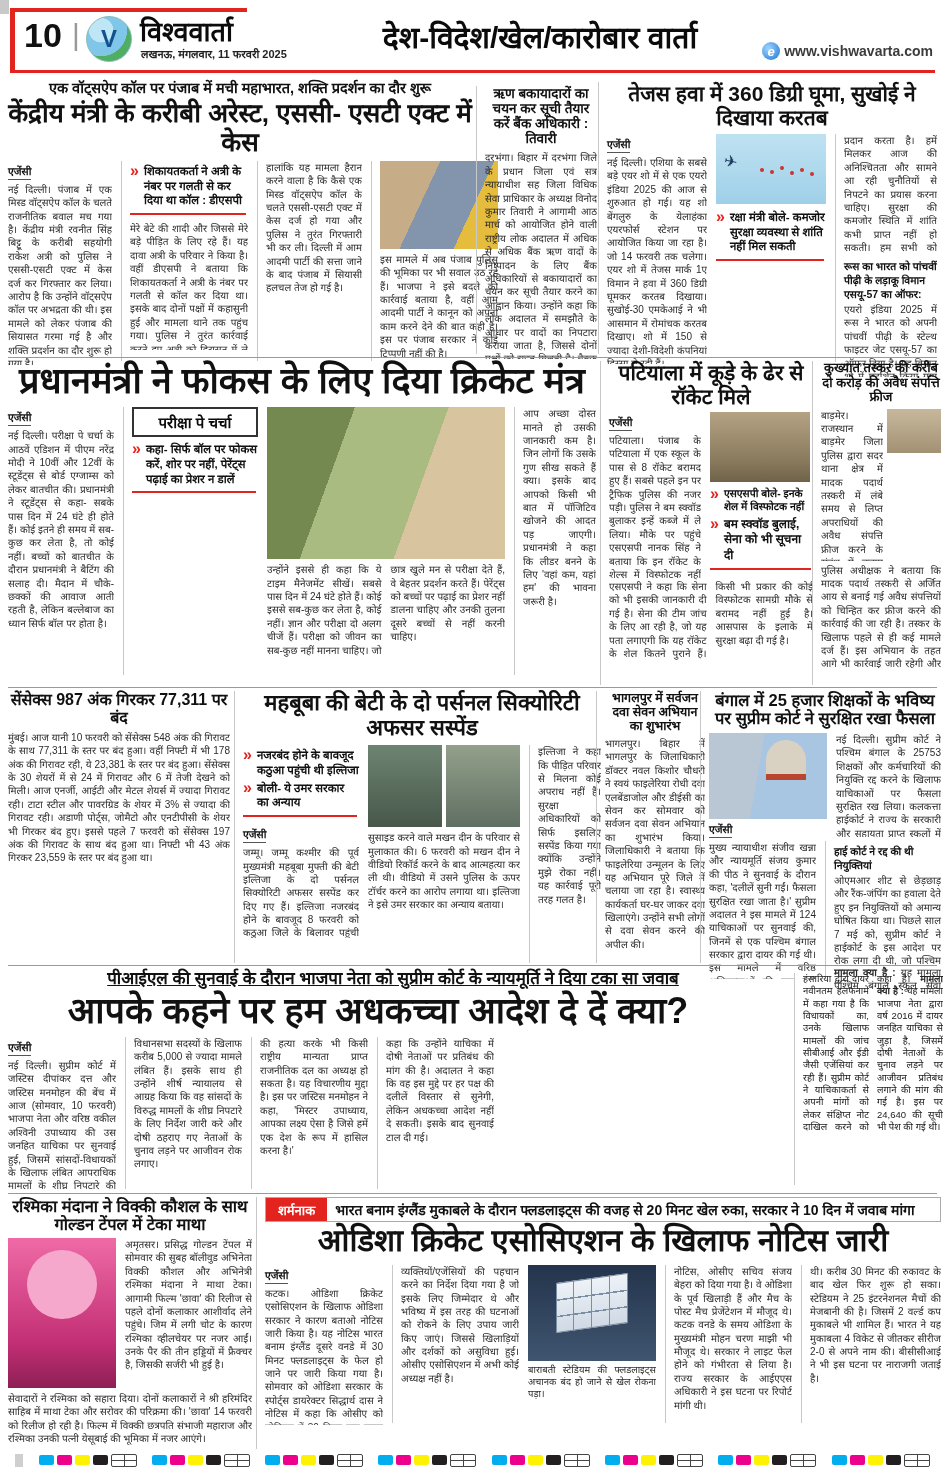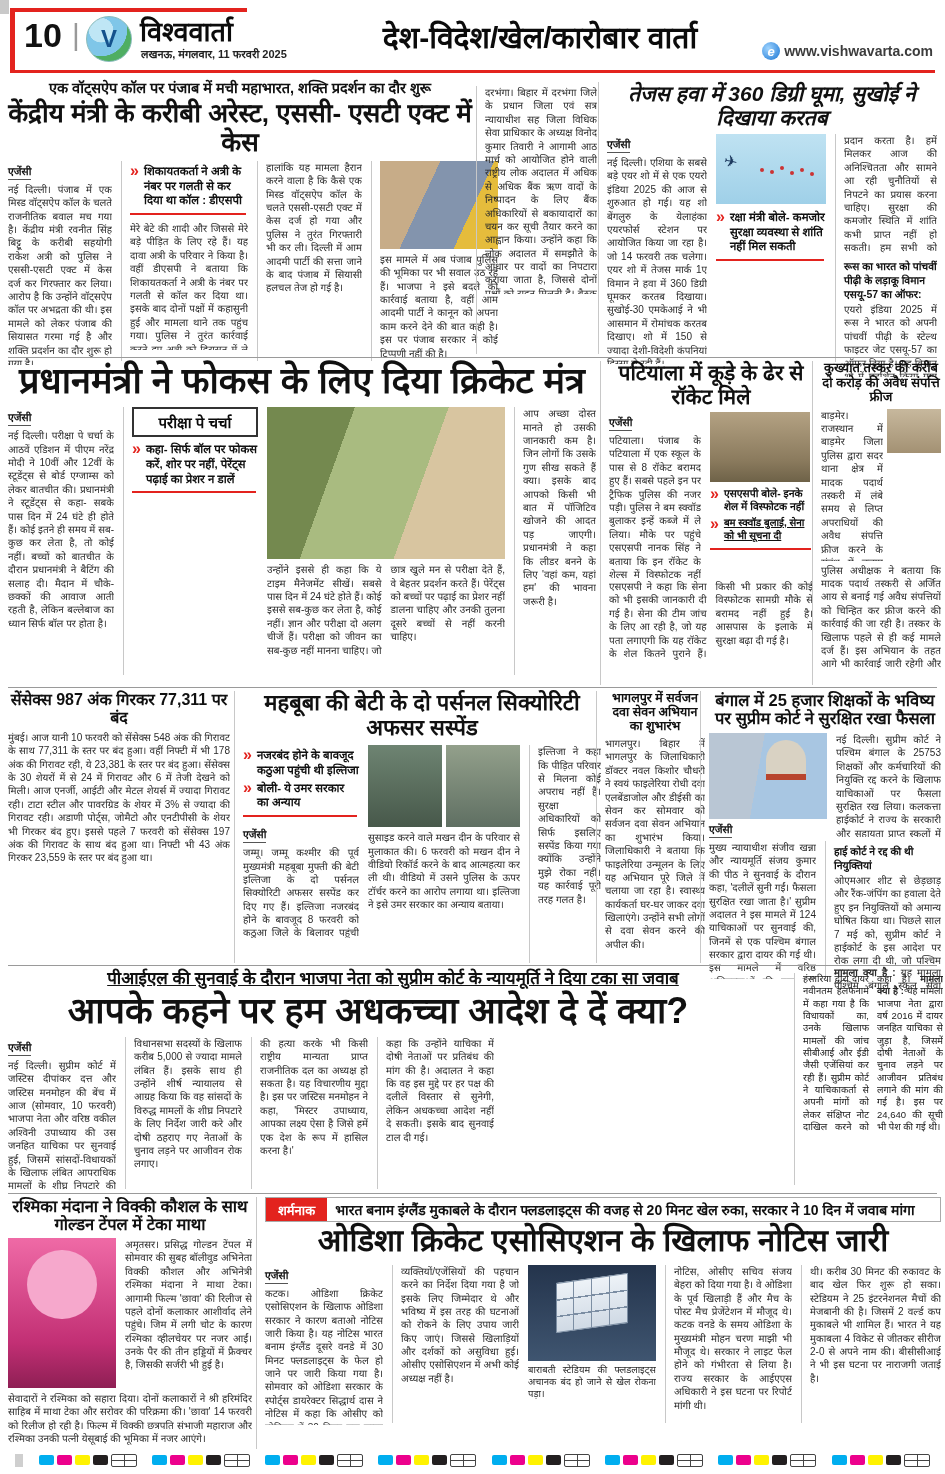--- a/index.html
+++ b/index.html
@@ -121,25 +121,26 @@
         <div class="body-txt" style="height:198px;">हालांकि यह मामला हैरान करने वाला है कि कैसे एक मिस्ड वॉट्सऐप कॉल के चलते एससी-एसटी एक्ट में केस दर्ज हो गया और पुलिस ने तुरंत गिरफ्तारी भी कर ली। दिल्ली में आम आदमी पार्टी की सत्ता जाने के बाद पंजाब में सियासी हलचल तेज हो गई है।</div>
       </div>
       <div class="col vr" style="flex:0 0 118px;">
         <div class="photo ph-politicians" style="width:118px;height:88px;"></div>
         <div class="body-txt" style="height:104px;margin-top:4px;">इस मामले में अब पंजाब पुलिस की भूमिका पर भी सवाल उठ रहे हैं। भाजपा ने इसे बदले की कार्रवाई बताया है, वहीं आम आदमी पार्टी ने कानून को अपना काम करने देने की बात कही है। इस पर पंजाब सरकार ने कोई टिप्पणी नहीं की है।</div>
       </div>
     </div>
   </div>
 
   <div class="abs vr" style="left:476px;top:86px;width:112px;height:268px;">
+    <div class="headline" style="font-size:13.5px;margin-bottom:5px;">ऋण बकायादारों का चयन कर सूची तैयार करें बैंक अधिकारी : तिवारी</div>
     <div class="body-txt" style="height:208px;">दरभंगा। बिहार में दरभंगा जिले के प्रधान जिला एवं सत्र न्यायाधीश सह जिला विधिक सेवा प्राधिकार के अध्यक्ष विनोद कुमार तिवारी ने आगामी आठ मार्च को आयोजित होने वाली राष्ट्रीय लोक अदालत में अधिक से अधिक बैंक ऋण वादों के निष्पादन के लिए बैंक अधिकारियों से बकायादारों का चयन कर सूची तैयार करने का आह्वान किया। उन्होंने कहा कि लोक अदालत में समझौते के आधार पर वादों का निपटारा कराया जाता है, जिससे दोनों पक्षों को राहत मिलती है। बैठक में जिले के विभिन्न बैंकों के अधिकारी मौजूद रहे।</div>
   </div>
 
   <div class="abs vr" style="left:598px;top:82px;width:330px;height:272px;">
-    <div class="headline" style="font-size:21px;margin-bottom:5px;font-style:italic;">तेजस हवा में 360 डिग्री घूमा, सुखोई ने दिखाया करतब</div>
+    <div class="headline" style="font-size:21px;margin-bottom:5px;">तेजस हवा में 360 डिग्री घूमा, सुखोई ने दिखाया करतब</div>
     <div class="cols" style="height:228px;">
       <div class="col" style="flex:0 0 100px;">
         <span class="byline">एजेंसी</span>
         <div class="body-txt" style="height:208px;">नई दिल्ली। एशिया के सबसे बड़े एयर शो में से एक एयरो इंडिया 2025 की आज से शुरुआत हो गई। यह शो बेंगलुरु के येलाहंका एयरफोर्स स्टेशन पर आयोजित किया जा रहा है। जो 14 फरवरी तक चलेगा। एयर शो में तेजस मार्क 1ए विमान ने हवा में 360 डिग्री घूमकर करतब दिखाया। सुखोई-30 एमकेआई ने भी आसमान में रोमांचक करतब दिखाए। शो में 150 से ज्यादा देशी-विदेशी कंपनियां हिस्सा ले रही हैं।</div>
       </div>
       <div class="col" style="flex:0 0 110px;">
         <div class="photo ph-sky" style="width:110px;height:70px;">
           <span class="jet" style="left:8px;top:18px;transform:rotate(12deg);">✈</span>
           <span class="dots" style="left:44px;top:34px;"></span>
         </div>
@@ -192,21 +193,21 @@
         <div class="body-txt" style="height:148px;">पटियाला। पंजाब के पटियाला में एक स्कूल के पास से 8 रॉकेट बरामद हुए हैं। सबसे पहले इन पर ट्रैफिक पुलिस की नजर पड़ी। पुलिस ने बम स्क्वॉड बुलाकर इन्हें कब्जे में ले लिया। मौके पर पहुंचे एसएसपी नानक सिंह ने बताया कि इन रॉकेट के शेल्स में विस्फोटक नहीं है। ये कहां से आए, इसकी जांच की जा रही है।</div>
       </div>
       <div class="col" style="flex:1;">
         <div class="photo ph-police" style="width:100px;height:70px;"></div>
         <div class="pullquote" style="margin-top:5px;">
           <span class="pq-ch">»</span>
           <span class="pq-tx" style="font-size:10.5px;">एसएसपी बोले- इनके शेल में विस्फोटक नहीं</span>
         </div>
         <div class="pullquote">
           <span class="pq-ch">»</span>
-          <span class="pq-tx" style="font-size:10px;text-decoration:underline;">बम स्क्वॉड बुलाई, सेना को भी सूचना दी</span>
+          <span class="pq-tx" style="font-size:12px;">बम स्क्वॉड बुलाई, सेना को भी सूचना दी</span>
         </div>
         <div class="pq-rule"></div>
       </div>
     </div>
     <div class="body-txt" style="height:112px;column-count:2;column-gap:9px;">एसएसपी ने कहा कि सेना को भी इसकी जानकारी दी गई है। सेना की टीम जांच के लिए आ रही है, जो यह पता लगाएगी कि यह रॉकेट के शेल कितने पुराने हैं। किसी भी प्रकार की कोई विस्फोटक सामग्री मौके से बरामद नहीं हुई है। आसपास के इलाके में सुरक्षा बढ़ा दी गई है।</div>
   </div>
 
   <div class="abs vr" style="left:812px;top:361px;width:120px;height:324px;">
     <div class="headline" style="font-size:13px;margin-bottom:4px;">कुख्यात तस्कर की करीब दो करोड़ की अवैध संपत्ति फ्रीज</div>
     <div class="photo ph-property" style="width:54px;height:44px;float:right;margin:0 0 3px 4px;"></div>

